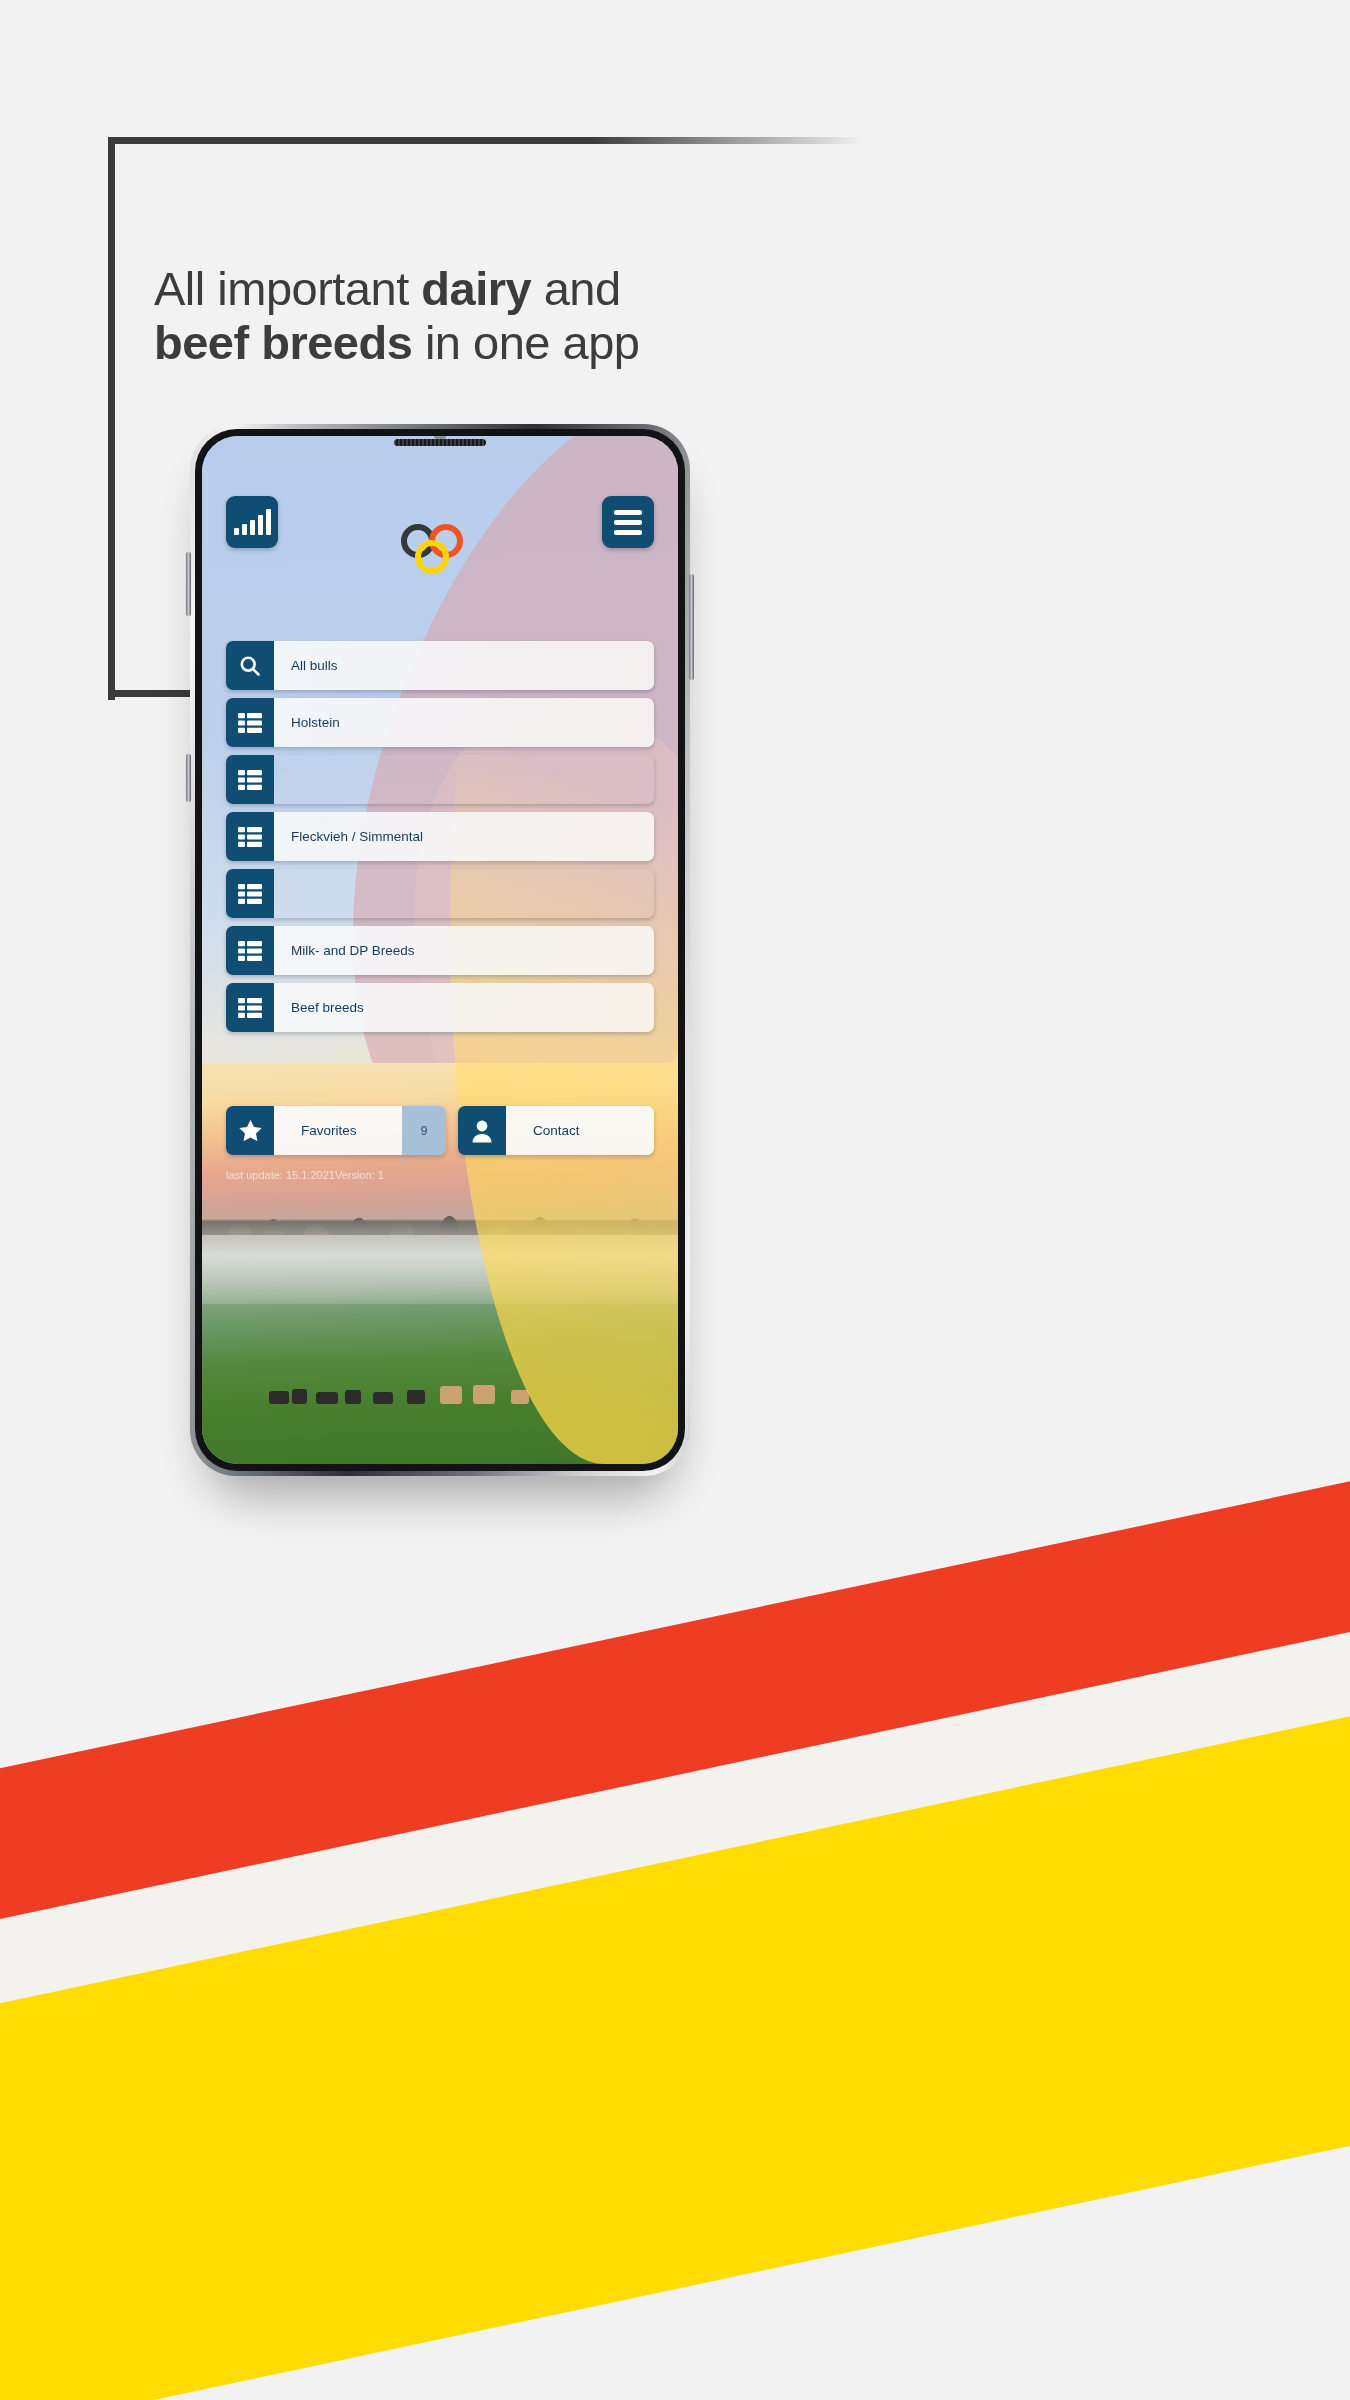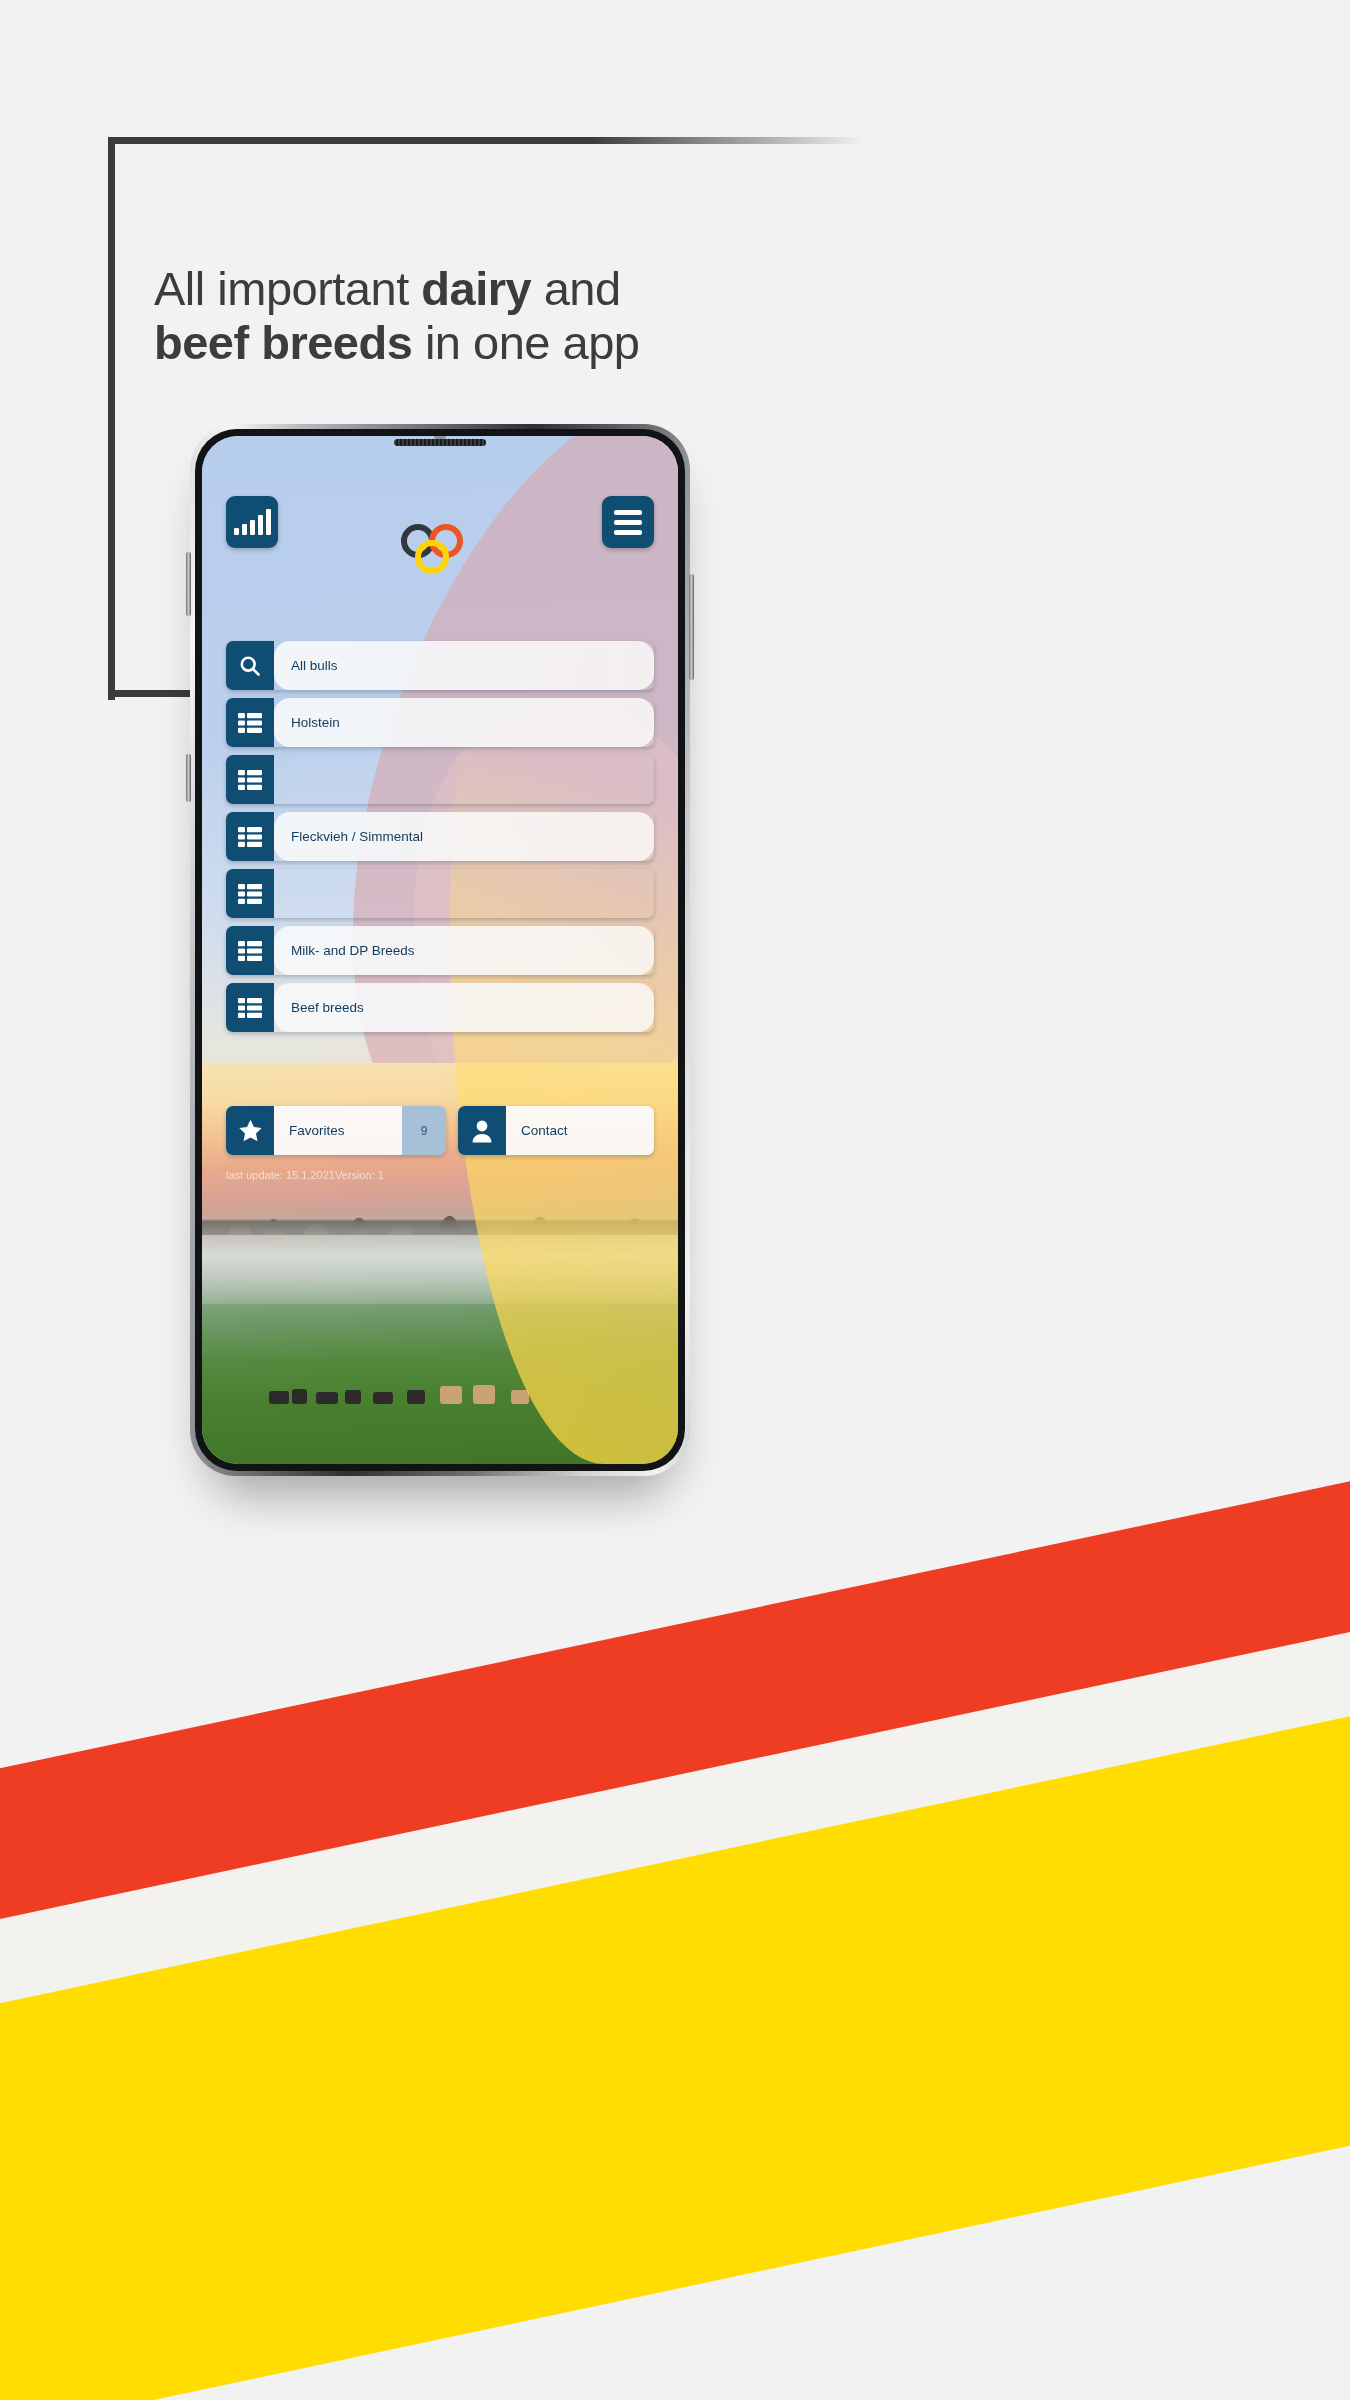--- a/index.html
+++ b/index.html
@@ -158,40 +158,40 @@
     border-radius:7px;overflow:hidden;
     box-shadow:0 2px 4px rgba(30,50,80,.28);
   }
   .row .ic{
     width:48px;flex:0 0 48px;background:#0f4d72;
     display:flex;align-items:center;justify-content:center;
   }
   .row .lbl{
     flex:1;background:linear-gradient(92deg,rgba(246,248,250,.93),rgba(250,248,246,.86));
     display:flex;align-items:center;padding-left:17px;
-    font-size:13.5px;color:#123a5c;border-radius:16px;
+    font-size:13.5px;color:#123a5c;
   }
   
   .listicon{width:24px;height:20px;display:block;}
   .searchicon{width:24px;height:24px;display:block;}
   .staricon{width:25px;height:25px;display:block;}
   .usericon{width:22px;height:24px;display:block;}
 
   .bottom-row{
     position:absolute;left:24px;right:24px;top:670px;
     display:flex;gap:12px;
   }
   .bbtn{
     display:flex;align-items:stretch;height:49px;border-radius:7px;overflow:hidden;
     box-shadow:0 2px 4px rgba(30,50,80,.28);
   }
   .bbtn.fav{width:220px;}
   .bbtn.contact{flex:1;}
   .bbtn .ic{width:48px;flex:0 0 48px;background:#0f4d72;display:flex;align-items:center;justify-content:center;}
-  .bbtn .lbl{flex:1;background:rgba(250,250,250,.94);display:flex;align-items:center;padding-left:15px;font-size:13.5px;color:#123a5c;}
+  .bbtn .lbl{flex:1;background:rgba(250,250,250,.94);display:flex;align-items:center;padding-left:27px;font-size:13.5px;color:#123a5c;}
   .badge{
     width:44px;flex:0 0 44px;background:#a7c0d8;color:#33526c;
     display:flex;align-items:center;justify-content:center;font-size:12px;
   }
 
   .footer{
     position:absolute;left:24px;right:24px;top:733px;
     display:flex;
     font-size:11px;color:rgba(255,255,255,.62);
   }

